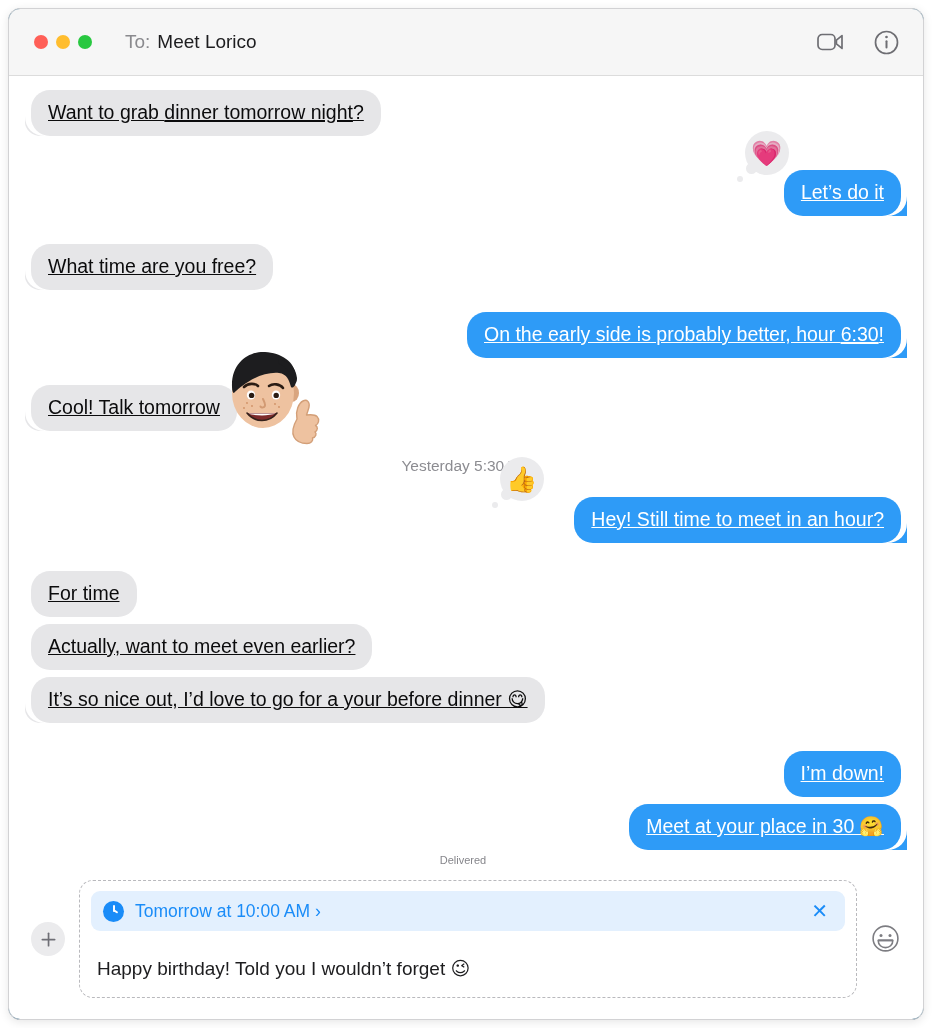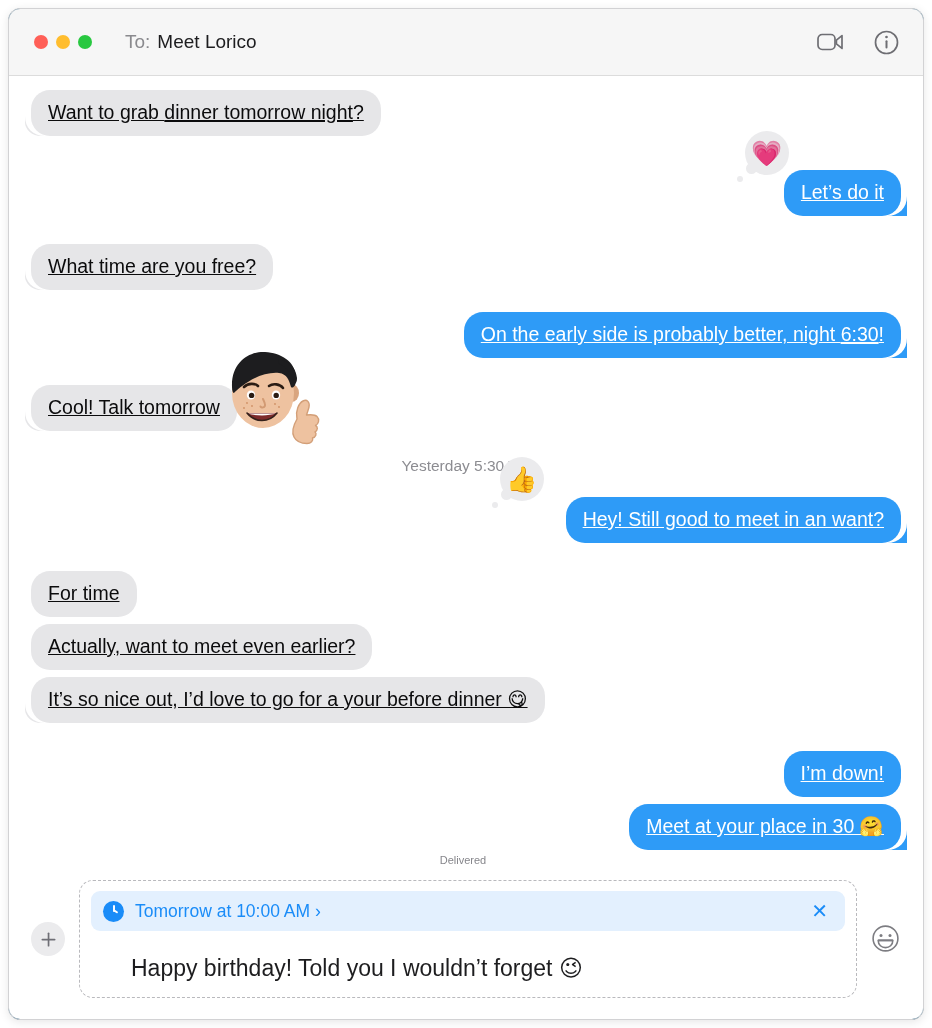--- a/index.html
+++ b/index.html
@@ -225,25 +225,24 @@
   }
   #schedule-close {
     color: #1a8cf8;
     font-size: 20px;
     line-height: 1;
     font-weight: 300;
     padding: 0 3px;
   }
 
   #compose-text {
-    font-size: 23px;
+    font-size: 19px;
     color: #1d1d1f;
     padding: 5px 6px 7px 6px;
     line-height: 25px;
-    margin-left: 34px;
   }
 
   #emoji-button {
     width: 30px; height: 30px; min-width: 30px;
     align-self: center;
   }
 </style>
 </head>
 <body>
 
@@ -294,21 +293,21 @@
       </div>
       <div class="bubble blue tail-right">Let’s do it</div>
     </div>
 
     <div class="row incoming" style="margin-bottom:22px;">
       <div class="bubble gray tail-left">What time are you free?</div>
     </div>
 
     <div class="row outgoing" style="margin-bottom:27px;">
       <div class="bubble blue tail-right">
-        <span>On the early side is probably better, night </span><u>6:30</u><span>!</span>
+        <span>On the early side is probably better, hour </span><u>6:30</u><span>!</span>
       </div>
     </div>
 
     <div class="row incoming" style="margin-bottom:0px;">
       <div class="bubble gray tail-left">Cool! Talk tomorrow</div>
       <span class="sticker" style="left:186px; top:-44px;">
         <svg width="108" height="110" viewBox="0 0 108 110">
 
           <ellipse cx="75" cy="52" rx="7" ry="9" fill="#d9a57f"></ellipse>
 
@@ -343,21 +342,21 @@
     </div>
 
     <div class="date-divider">Yesterday 5:30 PM</div>
 
     <div class="row outgoing" style="margin-bottom:28px;">
       <div class="reaction" style="right:357px; top:-40px;">
         <span class="dot1"></span>
         <span class="dot2"></span>
         <span>👍</span>
       </div>
-      <div class="bubble blue tail-right">Hey! Still good to meet in an want?</div>
+      <div class="bubble blue tail-right">Hey! Still time to meet in an hour?</div>
     </div>
 
     <div class="row incoming" style="margin-bottom:7px;">
       <div class="bubble gray">For time</div>
     </div>
 
     <div class="row incoming" style="margin-bottom:7px;">
       <div class="bubble gray">Actually, want to meet even earlier?</div>
     </div>
 

